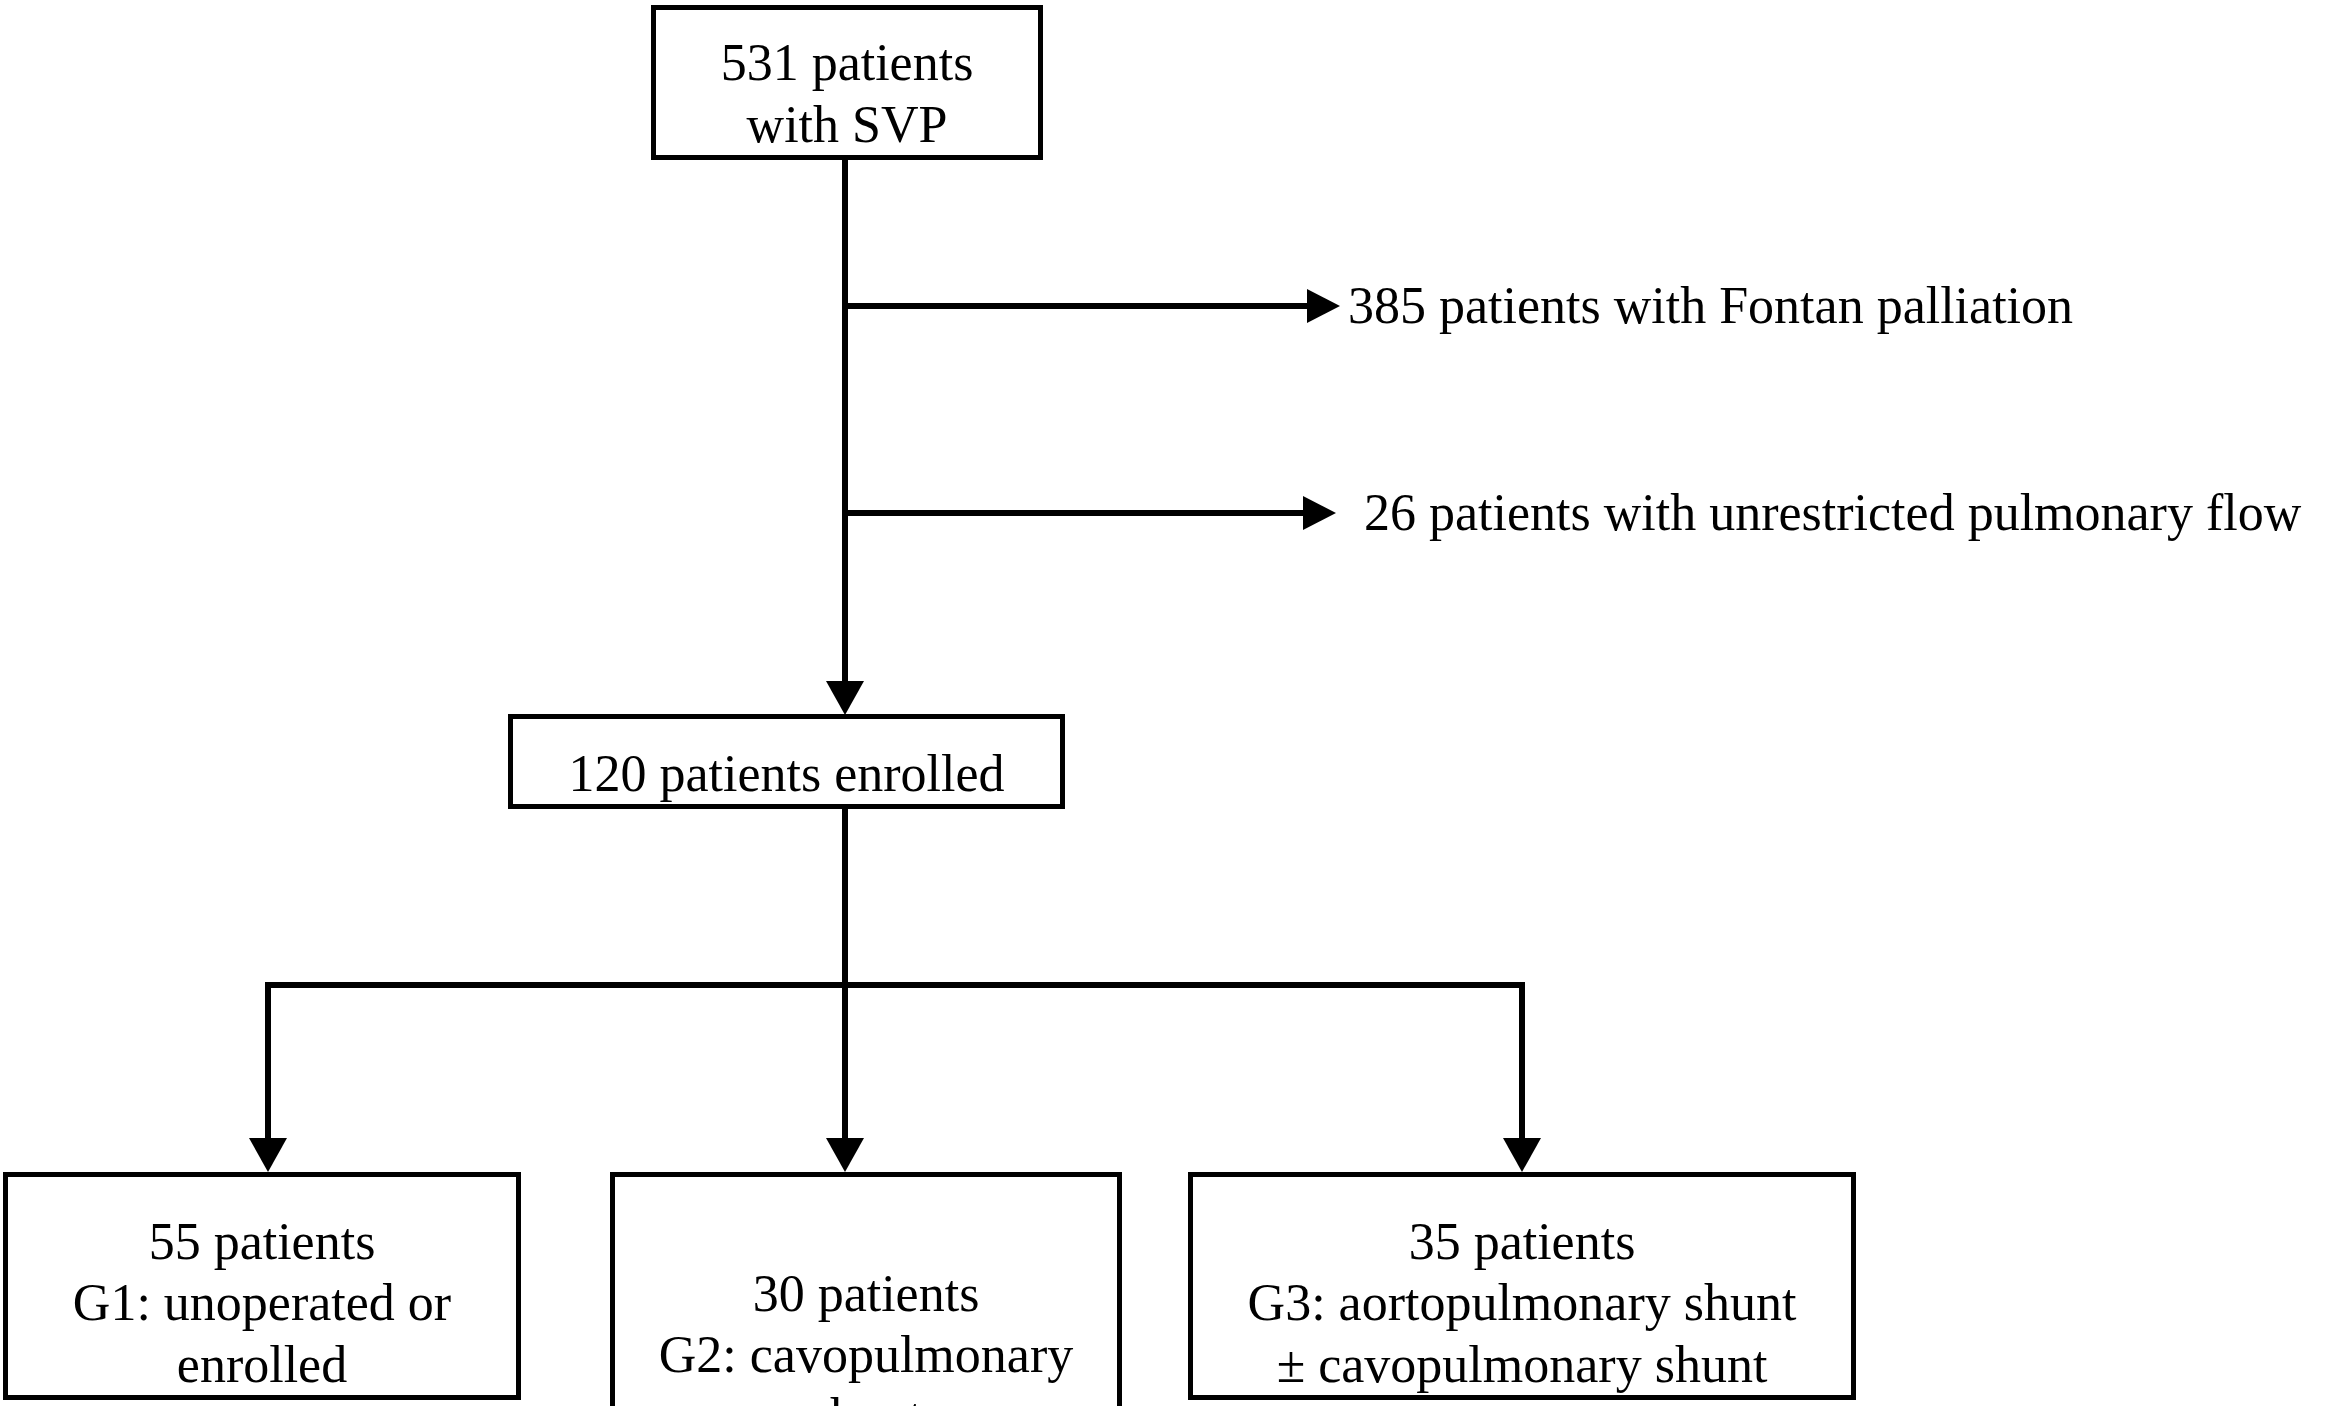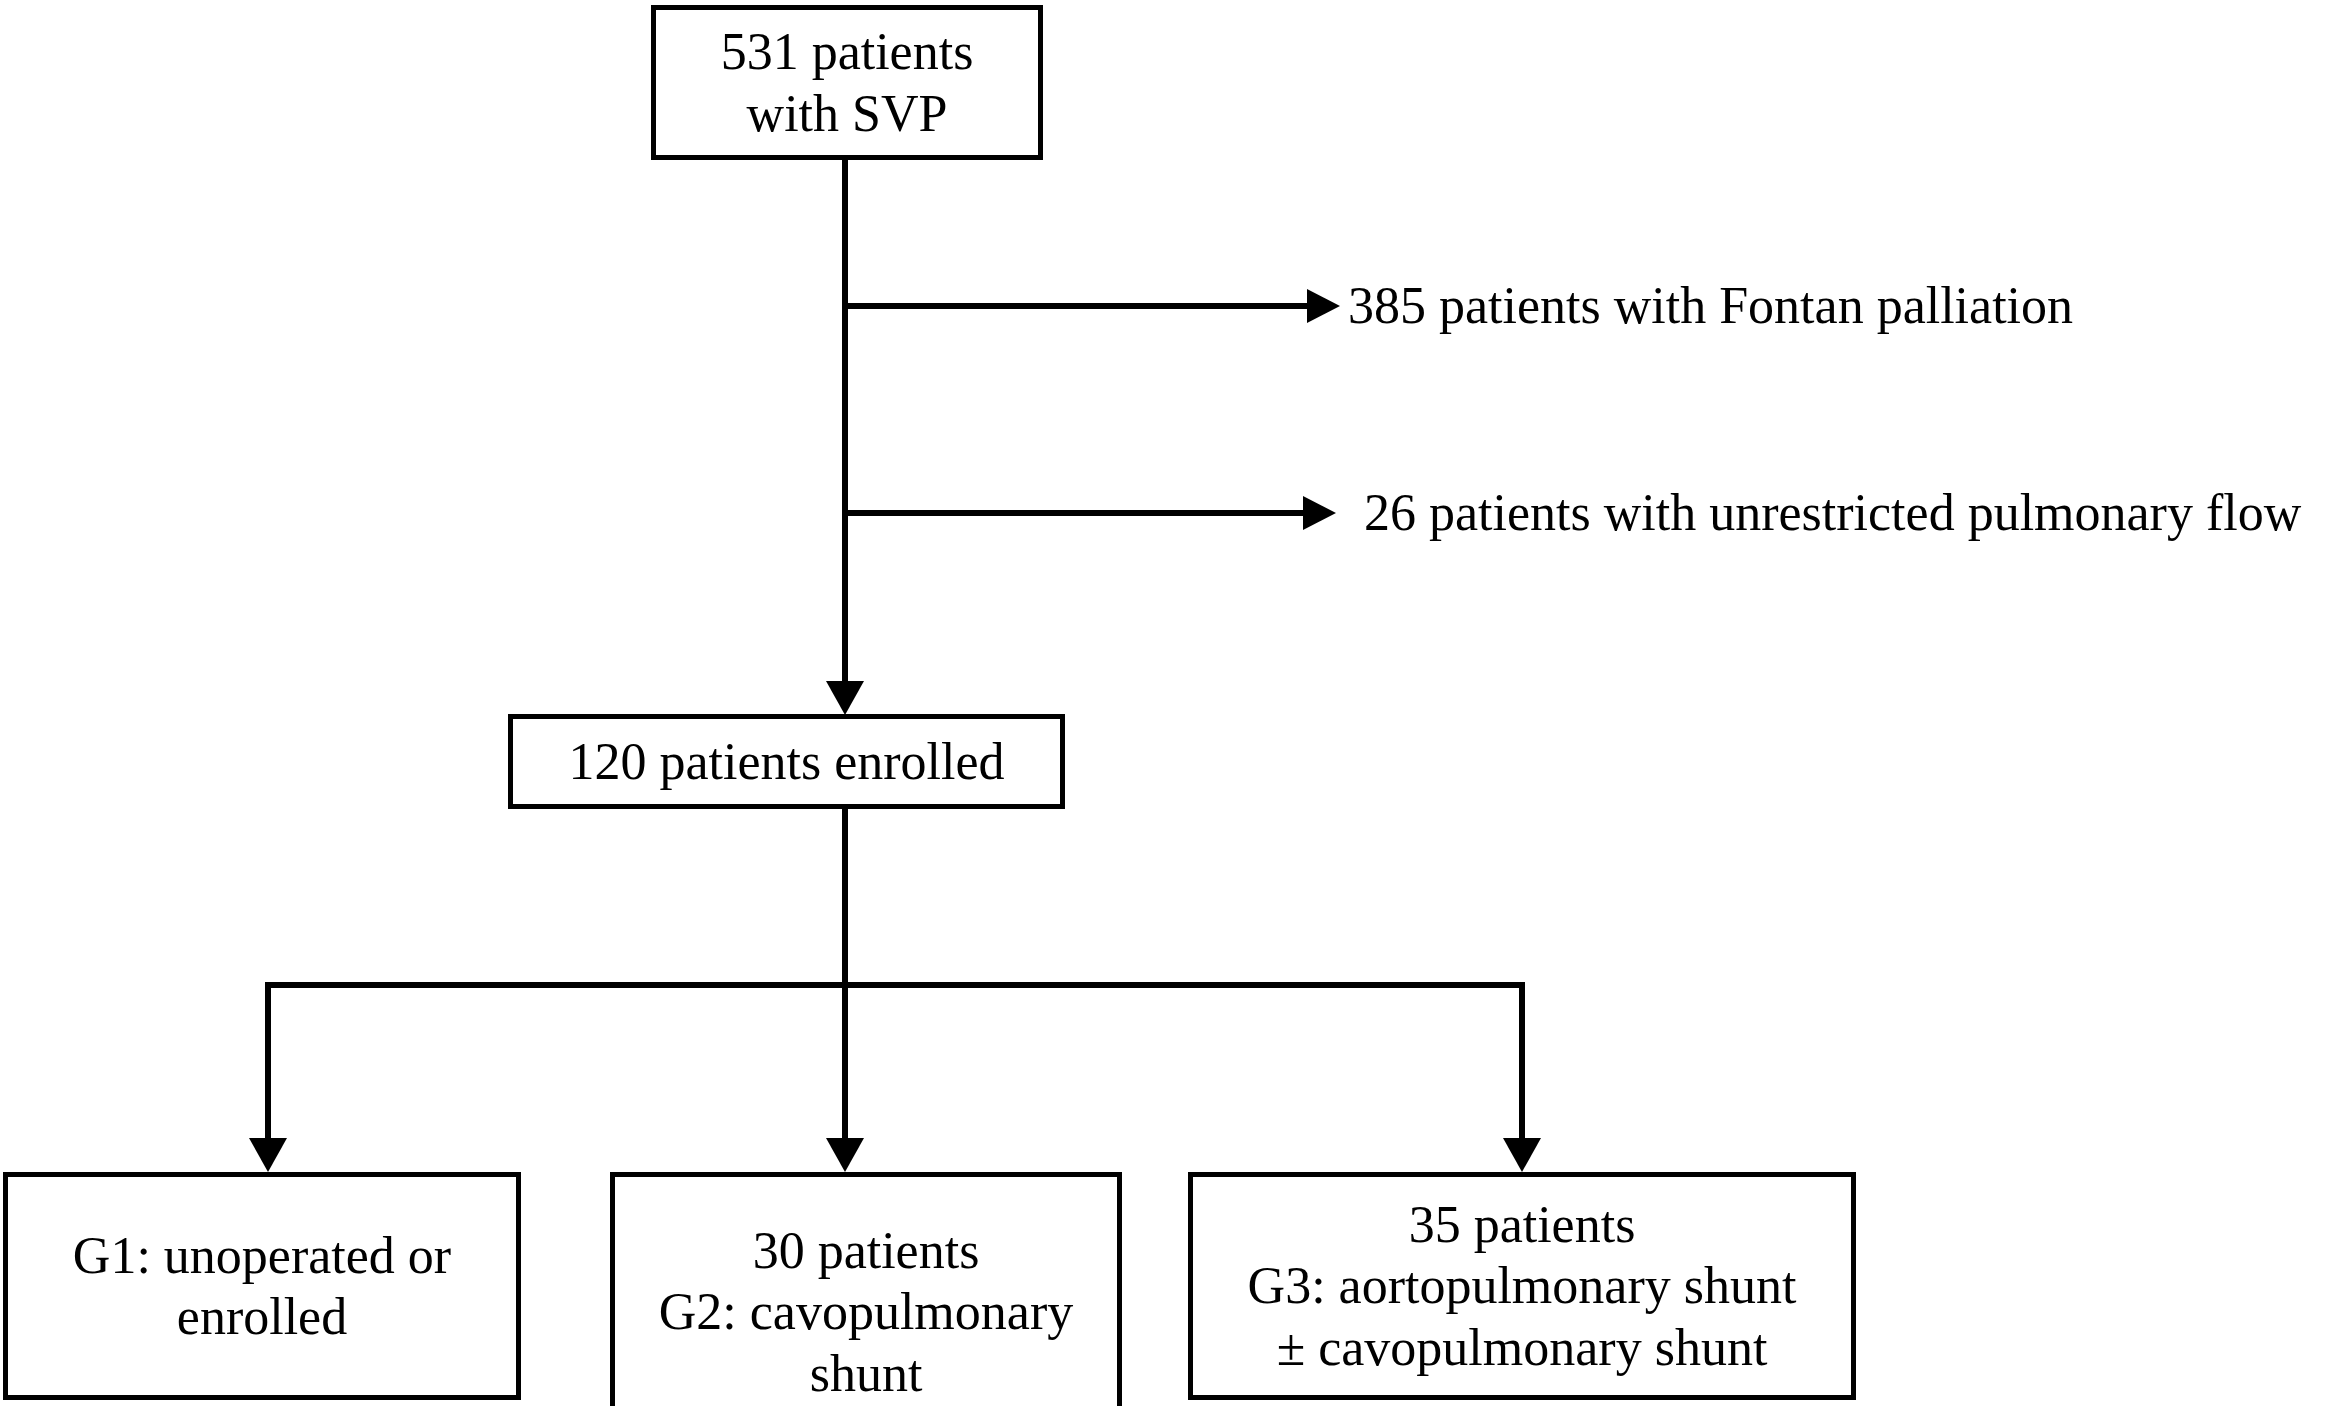--- a/index.html
+++ b/index.html
@@ -20,21 +20,21 @@
     overflow: hidden;
   }
   .node-box {
     position: absolute;
     box-sizing: border-box;
     border: 5px solid #000000;
     background: #ffffff;
     display: flex;
     flex-direction: column;
     align-items: center;
-    justify-content: center;
+    justify-content: flex-end;
     text-align: center;
     line-height: 1.18;
   }
   .node-line {
     display: block;
     white-space: nowrap;
   }
   
   #box-source {
     left: 651px;
@@ -148,20 +148,21 @@
   <div class="vline" style="left:265px; top:982px; height:158px;"></div>
   <div class="arrow-down" style="left:249px; top:1138px;"></div>
 
   <div class="vline" style="left:842px; top:982px; height:158px;"></div>
   <div class="arrow-down" style="left:826px; top:1138px;"></div>
 
   <div class="vline" style="left:1519px; top:982px; height:158px;"></div>
   <div class="arrow-down" style="left:1503px; top:1138px;"></div>
 
   <div class="node-box" id="box-g1">
+    <span class="node-line">55 patients</span>
     <span class="node-line">G1: unoperated or</span>
     <span class="node-line">enrolled</span>
   </div>
 
   <div class="node-box" id="box-g2">
     <span class="node-line">30 patients</span>
     <span class="node-line">G2: cavopulmonary</span>
     <span class="node-line">shunt</span>
   </div>
 

